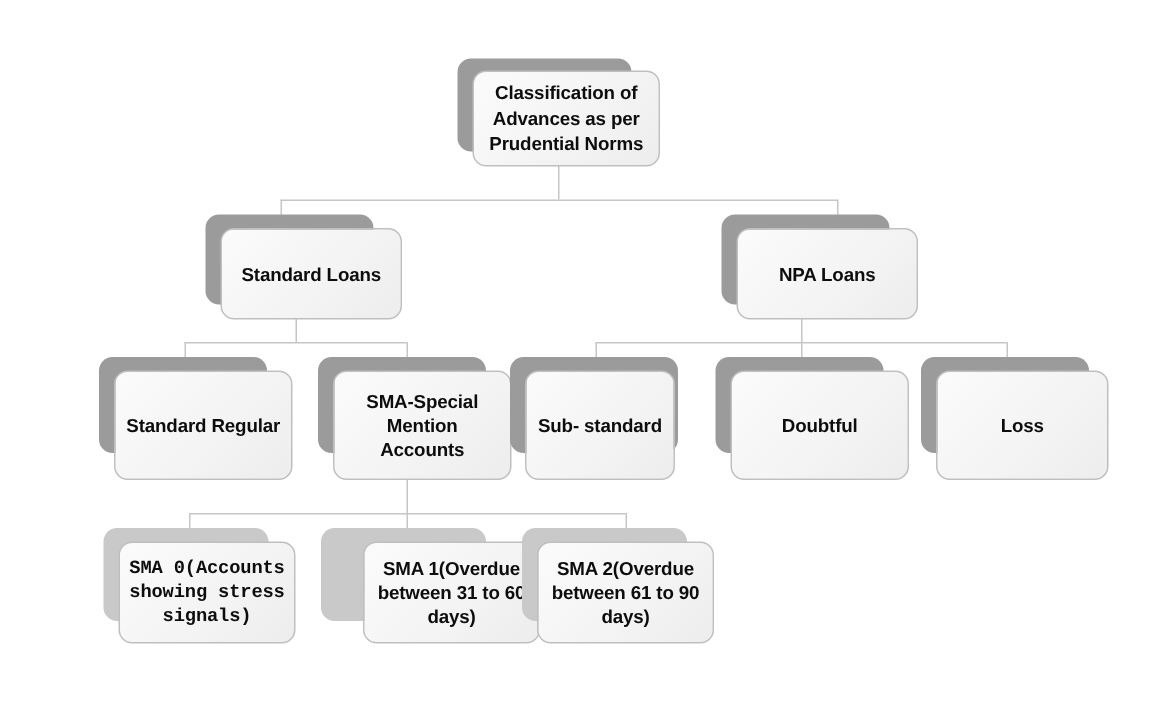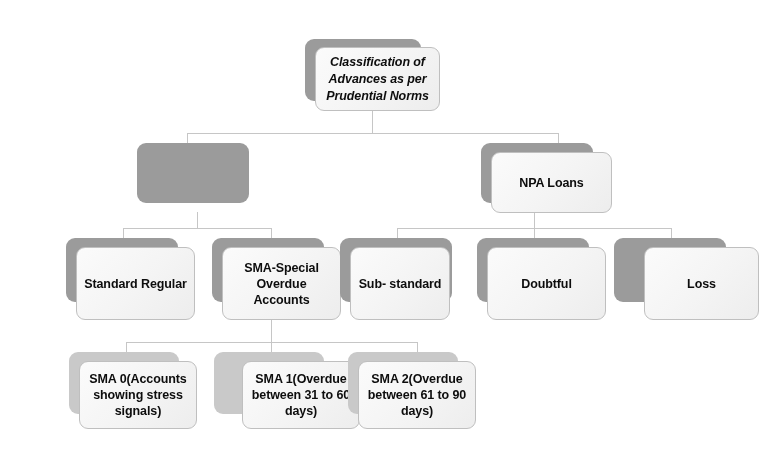--- a/index.html
+++ b/index.html
@@ -79,79 +79,82 @@
   <div class="line v" style="left:397px; top:228px; height:10px;"></div>
   <div class="line v" style="left:534px; top:228px; height:10px;"></div>
   <div class="line v" style="left:671px; top:228px; height:10px;"></div>
 
   <div class="line v" style="left:271px; top:320px; height:22px;"></div>
   <div class="line h" style="left:126px; top:342px; width:291px;"></div>
   <div class="line v" style="left:126px; top:342px; height:10px;"></div>
   <div class="line v" style="left:271px; top:342px; height:10px;"></div>
   <div class="line v" style="left:417px; top:342px; height:10px;"></div>
 
-  <div class="node root" style="left:305px; top:39px; width:135px; height:72px;font-style:italic;">
+  <div class="node root" style="left:305px; top:39px; width:135px; height:72px;">
     <div class="shadow" style="width:116px; height:62px;"></div>
     <div class="card" style="left:10px; top:8px; width:125px; height:64px;">
       <span class="label">Classification of
 Advances as per
 Prudential Norms</span>
     </div>
   </div>
 
   <div class="node" style="left:137px; top:143px; width:131px; height:70px;">
     <div class="shadow" style="width:112px; height:60px;"></div>
+    <div class="card" style="left:10px; top:9px; width:121px; height:61px;">
+      <span class="label">Standard Loans</span>
+    </div>
   </div>
 
   <div class="node" style="left:66px; top:238px; width:129px; height:82px;">
     <div class="shadow" style="width:112px; height:64px;"></div>
     <div class="card" style="left:10px; top:9px; width:119px; height:73px;">
       <span class="label">Standard Regular</span>
     </div>
   </div>
 
   <div class="node" style="left:481px; top:143px; width:131px; height:70px;">
     <div class="shadow" style="width:112px; height:60px;"></div>
     <div class="card" style="left:10px; top:9px; width:121px; height:61px;">
       <span class="label">NPA Loans</span>
     </div>
   </div>
 
   <div class="node" style="left:212px; top:238px; width:129px; height:82px;">
     <div class="shadow" style="width:112px; height:64px;"></div>
     <div class="card" style="left:10px; top:9px; width:119px; height:73px;">
       <span class="label">SMA-Special
-Overdue Accounts</span>
+Mention Accounts</span>
     </div>
   </div>
 
   <div class="node" style="left:340px; top:238px; width:129px; height:82px;">
     <div class="shadow" style="width:112px; height:64px;"></div>
     <div class="card" style="left:10px; top:9px; width:100px; height:73px;">
       <span class="label">Sub- standard</span>
     </div>
   </div>
 
   <div class="node" style="left:477px; top:238px; width:129px; height:82px;">
     <div class="shadow" style="width:112px; height:64px;"></div>
     <div class="card" style="left:10px; top:9px; width:119px; height:73px;">
       <span class="label">Doubtful</span>
     </div>
   </div>
 
   <div class="node" style="left:614px; top:238px; width:129px; height:82px;">
     <div class="shadow" style="width:112px; height:64px;"></div>
-    <div class="card" style="left:10px; top:9px; width:115px; height:73px;margin-left:20px;">
+    <div class="card" style="left:10px; top:9px; width:115px; height:73px;">
       <span class="label">Loss</span>
     </div>
   </div>
 
   <div class="node light" style="left:69px; top:352px; width:128px; height:77px;">
     <div class="shadow" style="width:110px; height:62px;"></div>
-    <div class="card" style="left:10px; top:9px; width:118px; height:68px;">
+    <div class="card" style="left:10px; top:9px; width:118px; height:68px;font-family:Liberation Mono, monospace;">
       <span class="label">SMA 0(Accounts
 showing stress
 signals)</span>
     </div>
   </div>
 
   <div class="node light" style="left:214px; top:352px; width:128px; height:77px;">
     <div class="shadow" style="width:110px; height:62px;"></div>
     <div class="card" style="left:28px; top:9px; width:118px; height:68px;">
       <span class="label">SMA 1(Overdue

